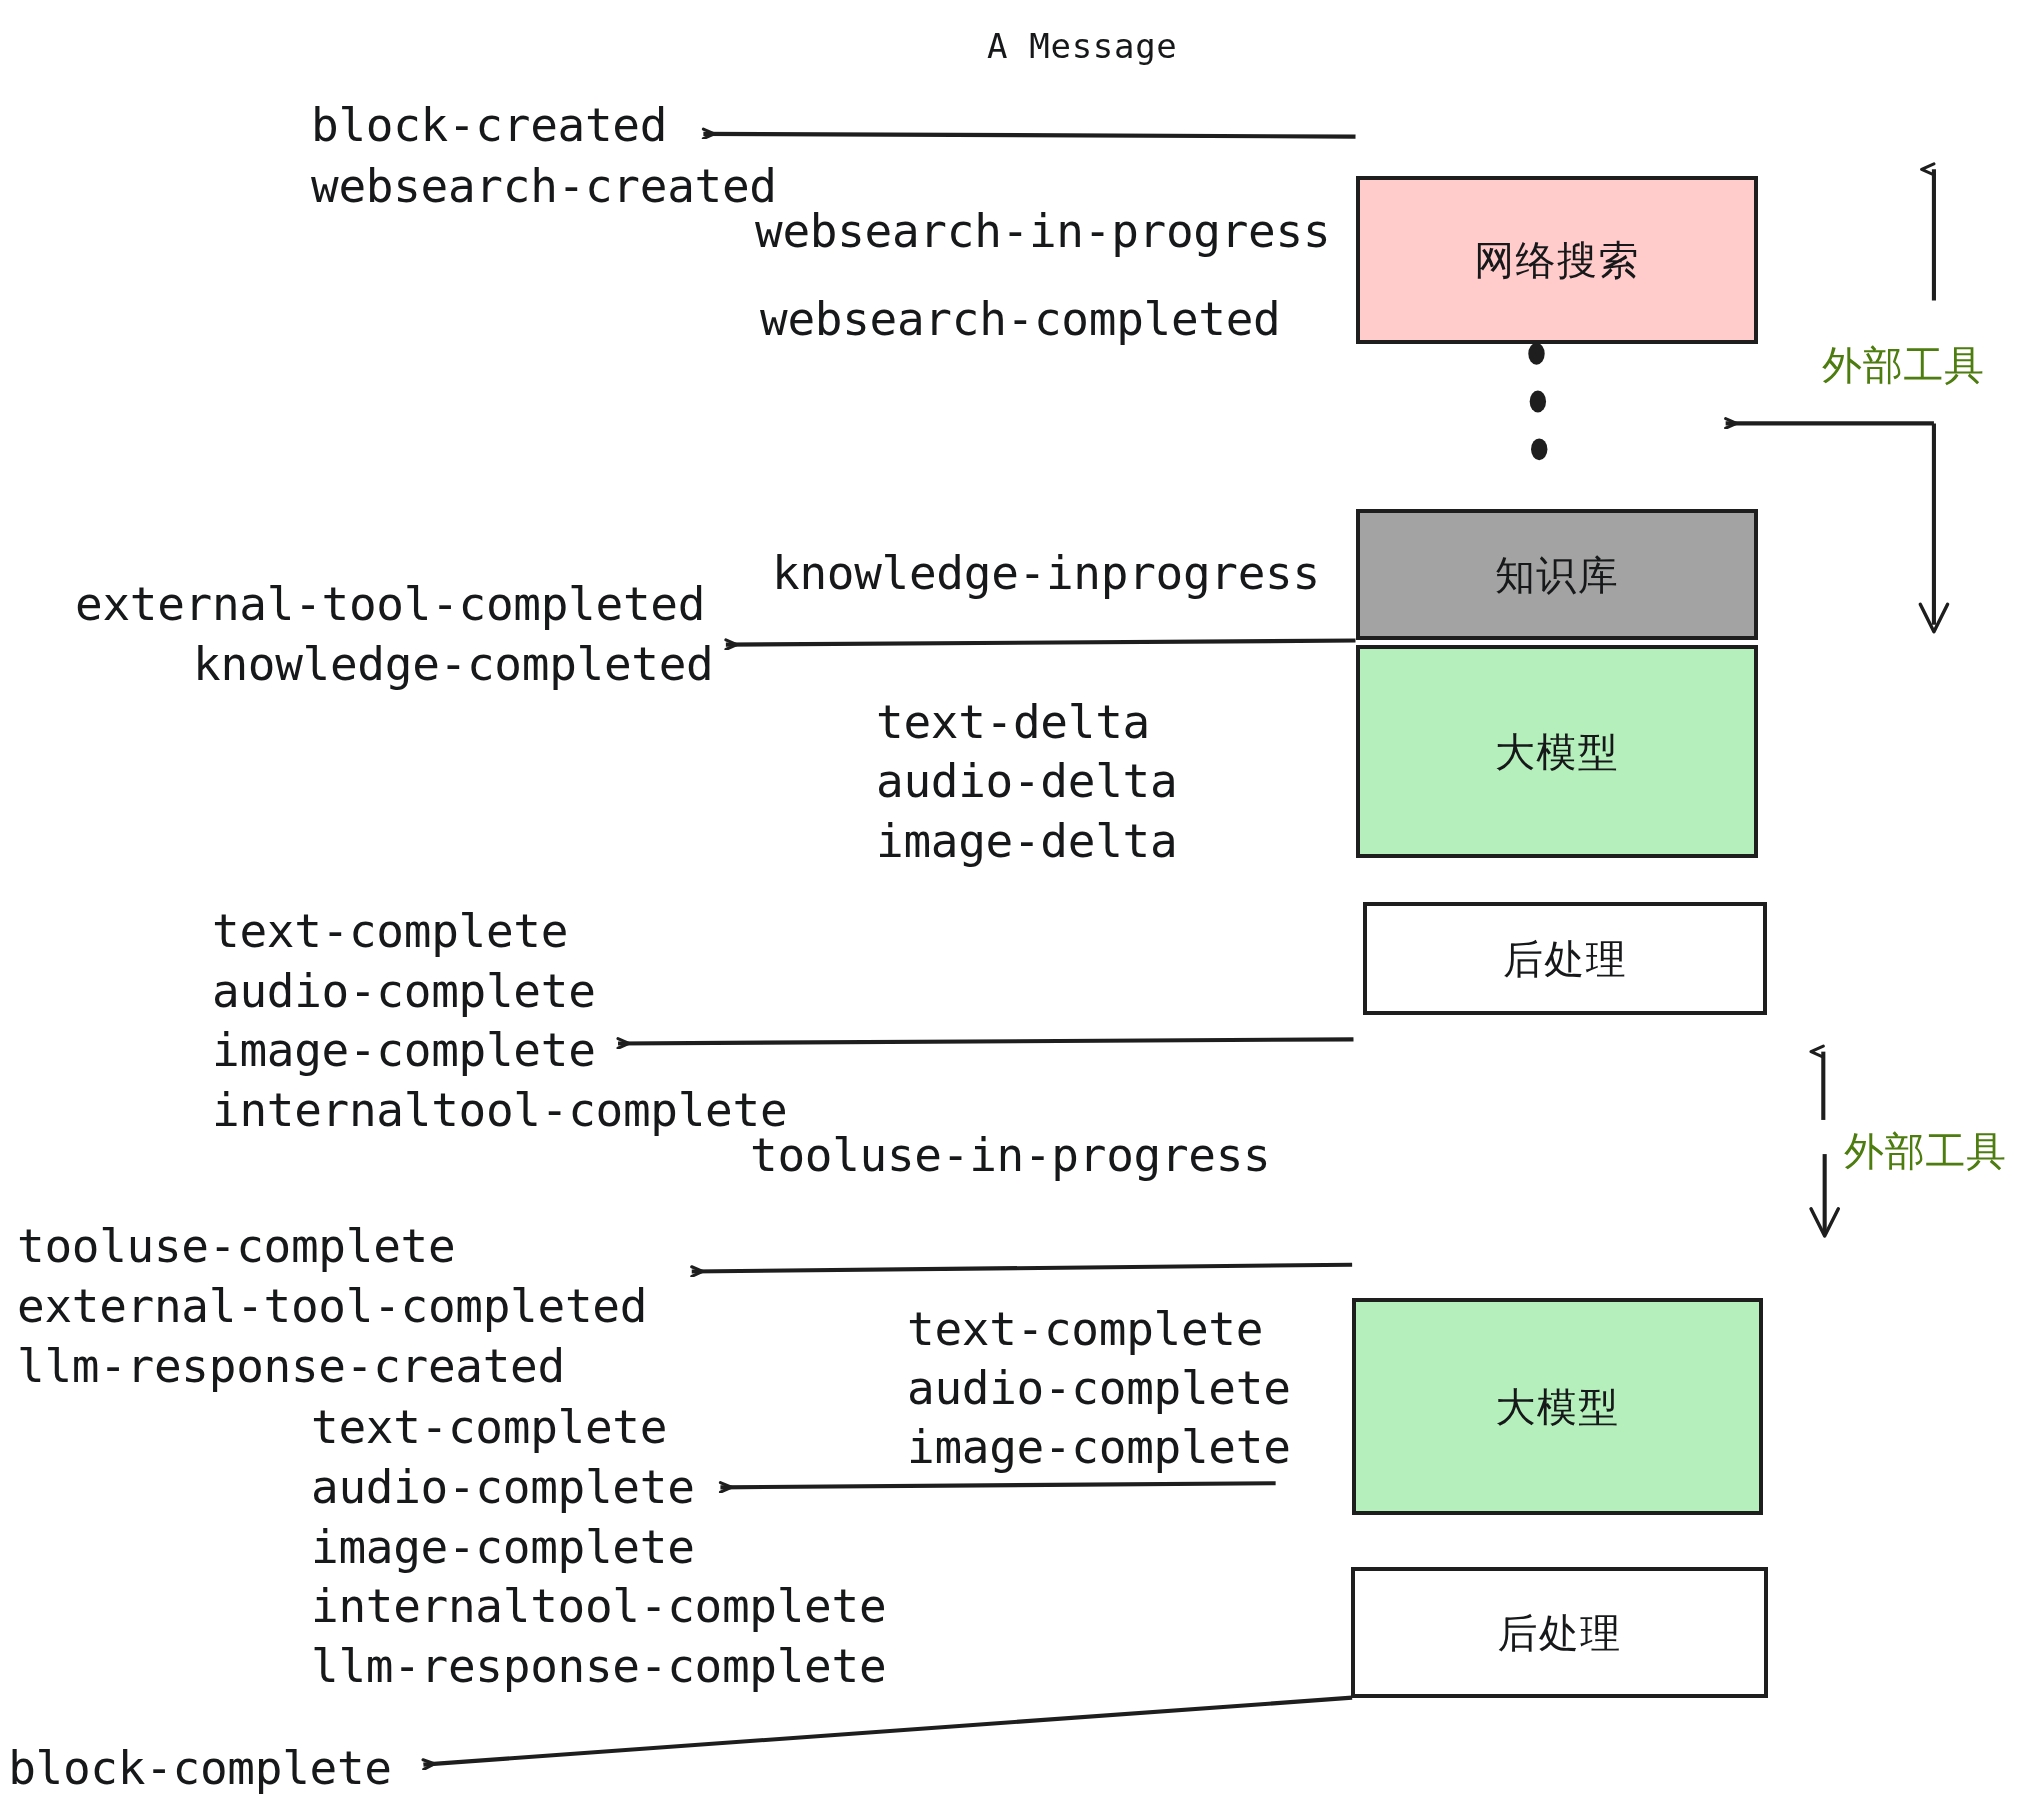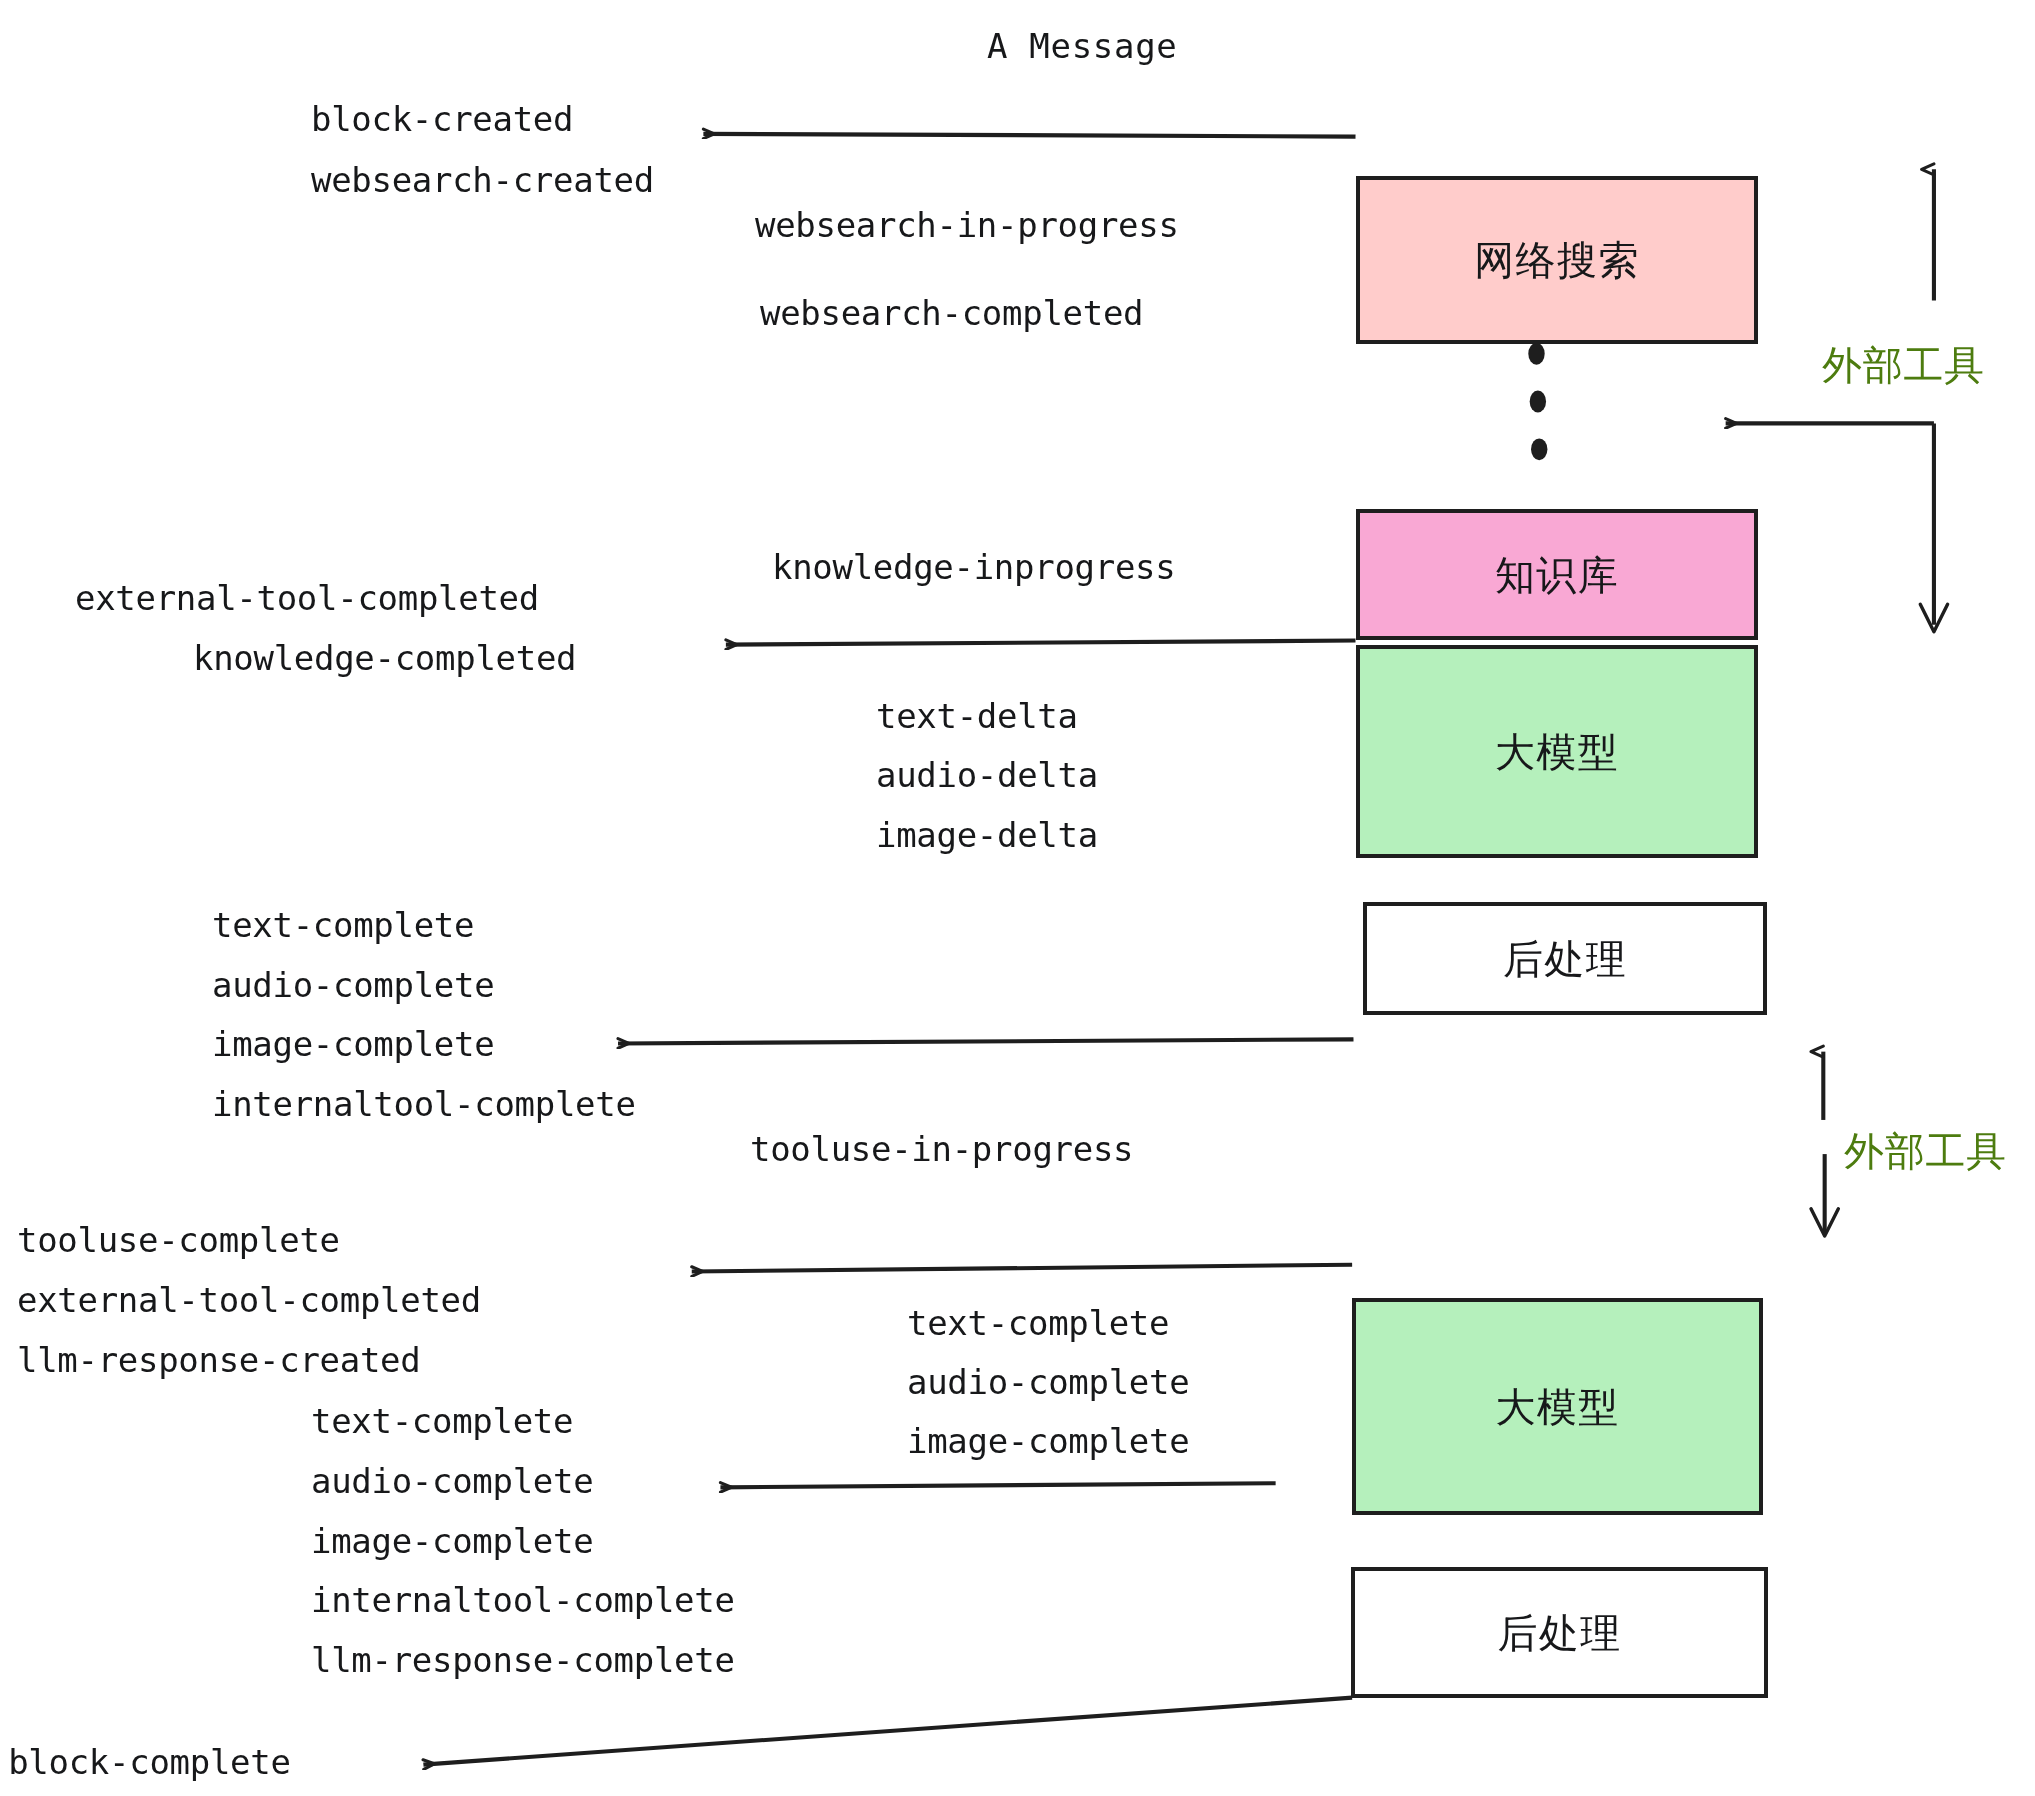--- a/index.html
+++ b/index.html
@@ -5,21 +5,21 @@
   html,body{margin:0;padding:0;background:#ffffff;}
   body{width:2035px;height:1796px;position:relative;overflow:hidden;
        font-family:"DejaVu Sans Mono","Liberation Mono",monospace;}
 
   .stage{position:absolute;left:0;top:0;width:2035px;height:1796px;}
 
   
   .evt{
     position:absolute;
     font-family:"DejaVu Sans Mono","Liberation Mono",monospace;
-    font-size:34px;
+    font-size:46px;
     line-height:1;
     color:#17181a;
     white-space:nowrap;
     letter-spacing:-0.3px;
   }
   .title{
     position:absolute;
     font-family:"DejaVu Sans Mono","Liberation Mono",monospace;
     font-size:34px;
     color:#17181a;
@@ -121,21 +121,21 @@
       <path d="M2670,1640 L2670,1540" stroke="#1e1e1e" stroke-width="6" fill="none" marker-end="url(#ahu)"></path>
       <path d="M2672,1690 L2672,1805" stroke="#1e1e1e" stroke-width="6" fill="none"></path>
       <path d="M2652,1770 L2672,1810 L2692,1770" stroke="#1e1e1e" stroke-width="5" fill="none" stroke-linecap="round" stroke-linejoin="round"></path>
     </g>
   </svg>
 
   <div class="box" style="left:1356px;top:176px;width:402px;height:168px;background:#FFCCCB;">
     <span class="lbl">网络搜索</span>
   </div>
 
-  <div class="box" style="left:1356px;top:509px;width:402px;height:131px;background:#f9a8d4;">
+  <div class="box" style="left:1356px;top:509px;width:402px;height:131px;background:#a3a3a3;">
     <span class="lbl">知识库</span>
   </div>
 
   <div class="box" style="left:1356px;top:645px;width:402px;height:213px;background:#B5F0BC;">
     <span class="lbl">大模型</span>
   </div>
 
   <div class="box" style="left:1363px;top:902px;width:404px;height:113px;background:#FFFFFF;">
     <span class="lbl">后处理</span>
   </div>

